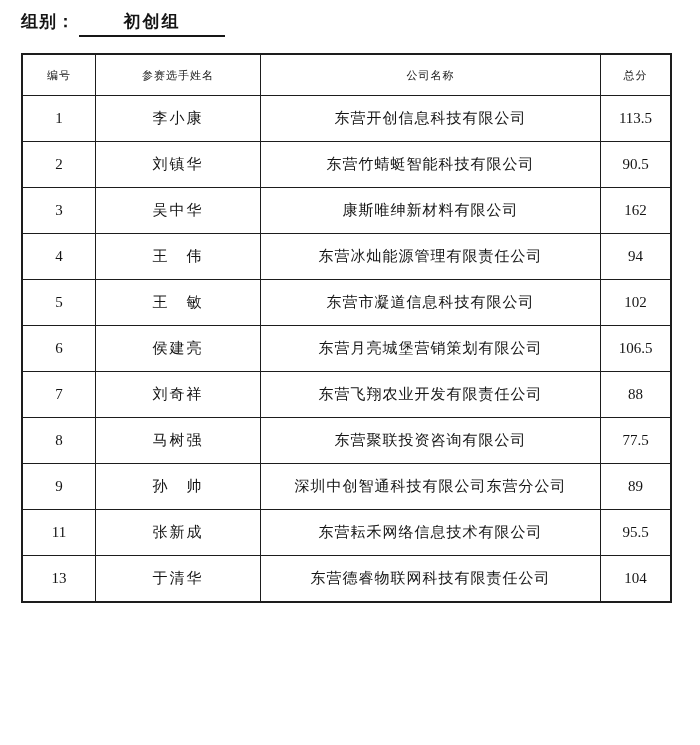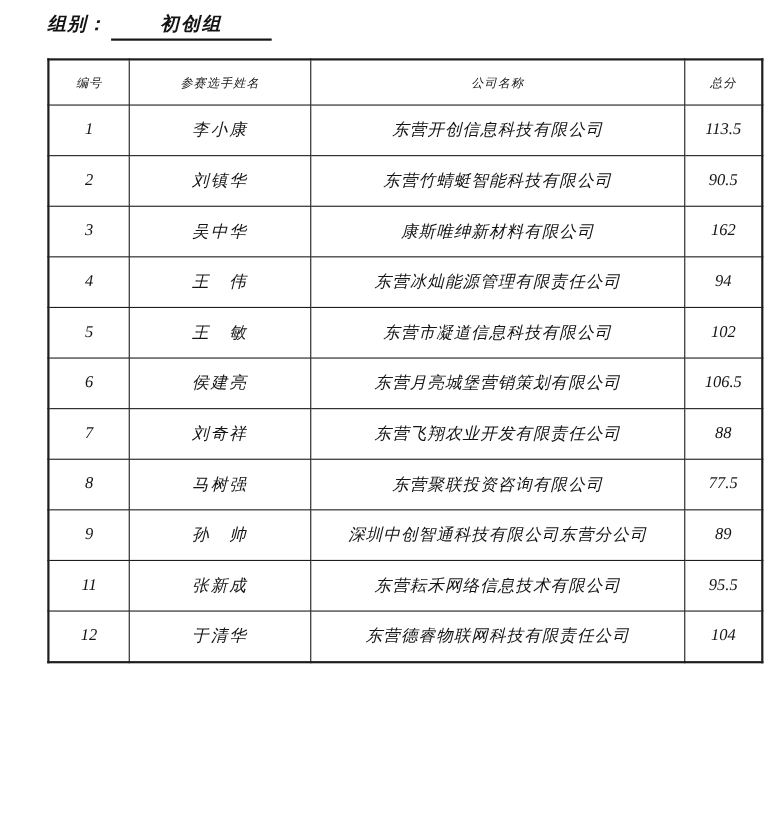--- a/index.html
+++ b/index.html
@@ -10,24 +10,23 @@
   body {
     width: 700px;
     height: 745px;
     position: relative;
     font-family: "Liberation Serif", "DejaVu Serif", serif;
     color: #141414;
     overflow: hidden;
   }
   .doc {
     position: absolute;
-    left: 43px;
+    left: 21px;
     top: 10px;
     width: 636px;
-    font-style: italic;
   }
   .title-row {
     display: flex;
     align-items: baseline;
     font-weight: bold;
     font-size: 17px;
     margin-bottom: 16px;
     letter-spacing: 1px;
   }
   .group-label {
@@ -160,21 +159,21 @@
           <td class="c2">深圳中创智通科技有限公司东营分公司</td>
           <td class="c3">89</td>
         </tr>
         <tr>
           <td class="c0">11</td>
           <td class="c1">张新成</td>
           <td class="c2">东营耘禾网络信息技术有限公司</td>
           <td class="c3">95.5</td>
         </tr>
         <tr>
-          <td class="c0">12</td>
+          <td class="c0">13</td>
           <td class="c1">于清华</td>
           <td class="c2">东营德睿物联网科技有限责任公司</td>
           <td class="c3">104</td>
         </tr>
       </tbody>
   </table>
 
 </div>
 
 </body></html>

